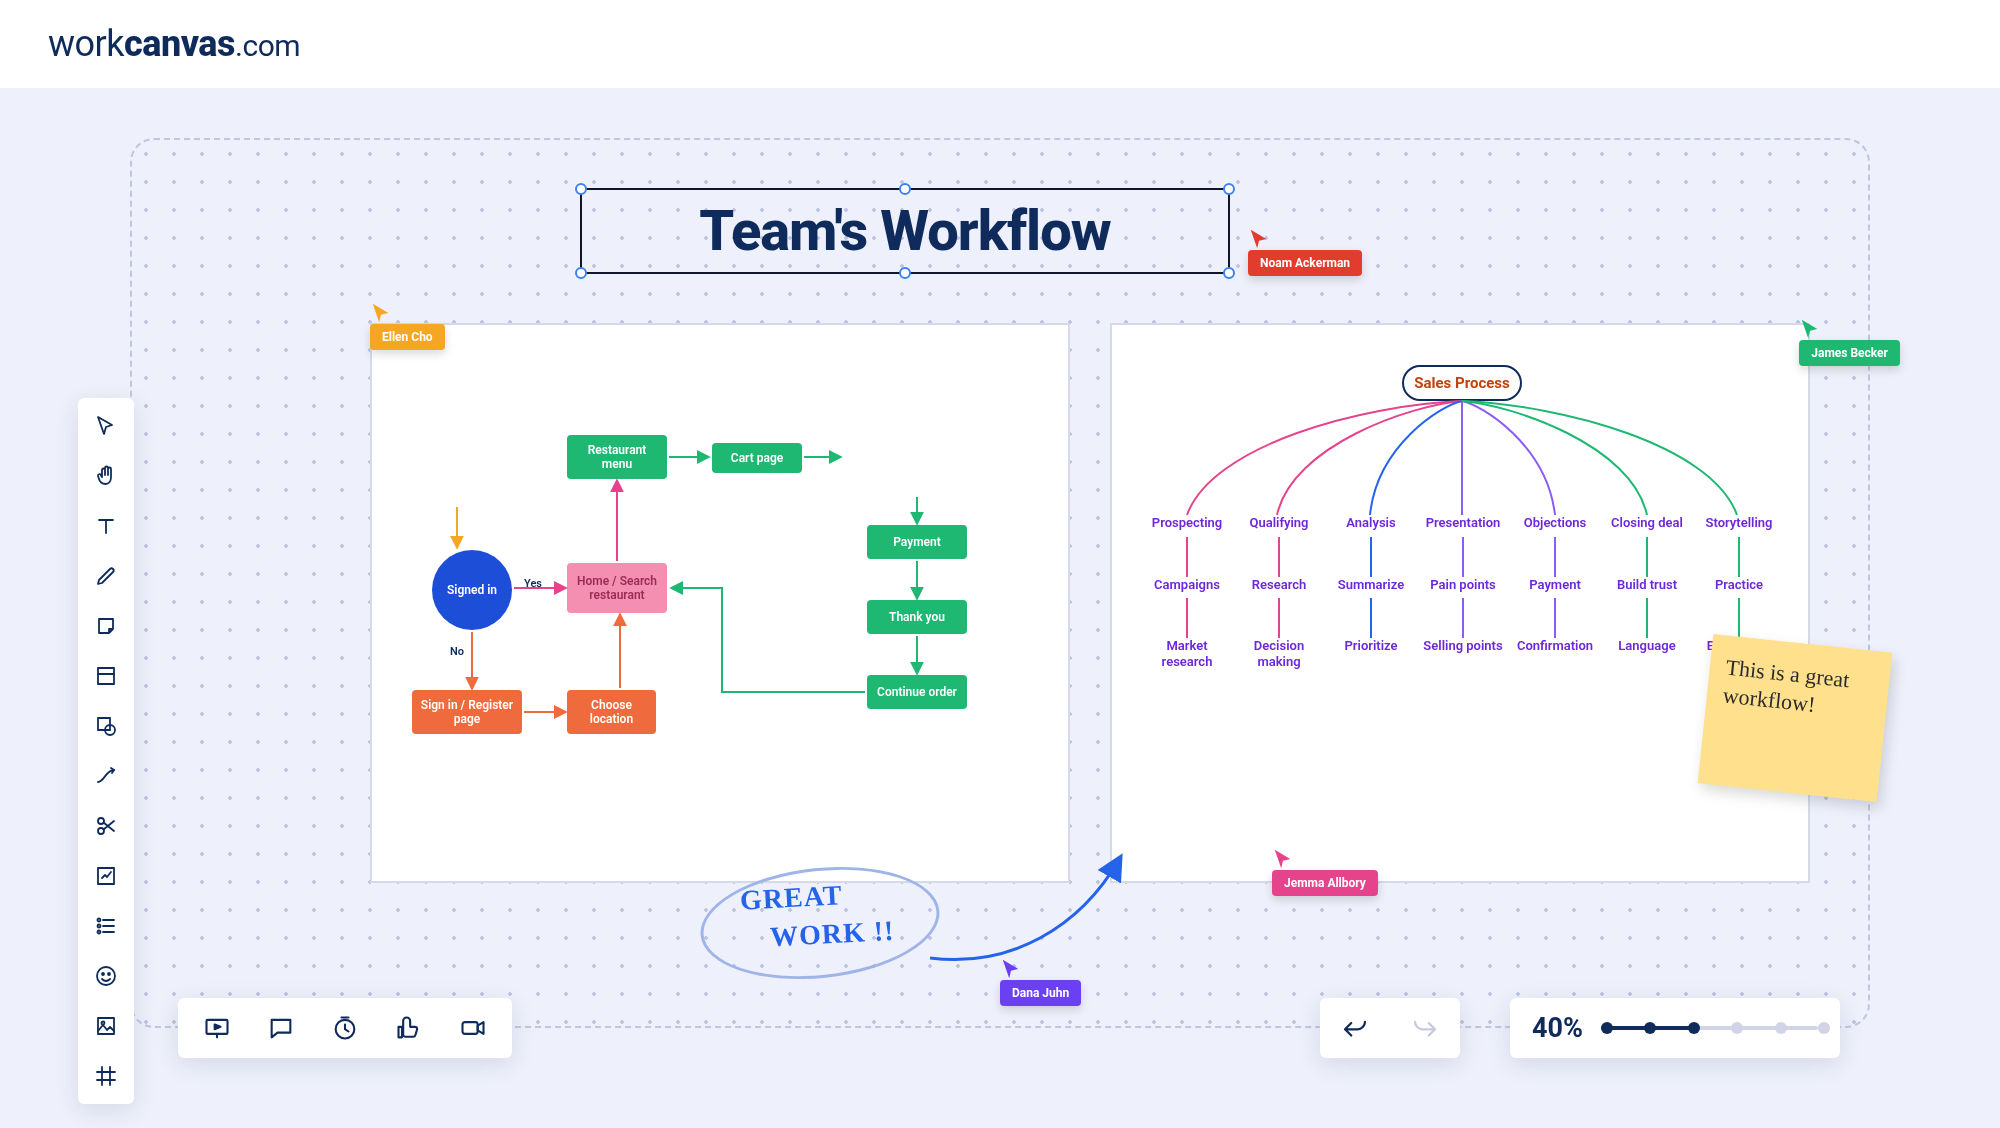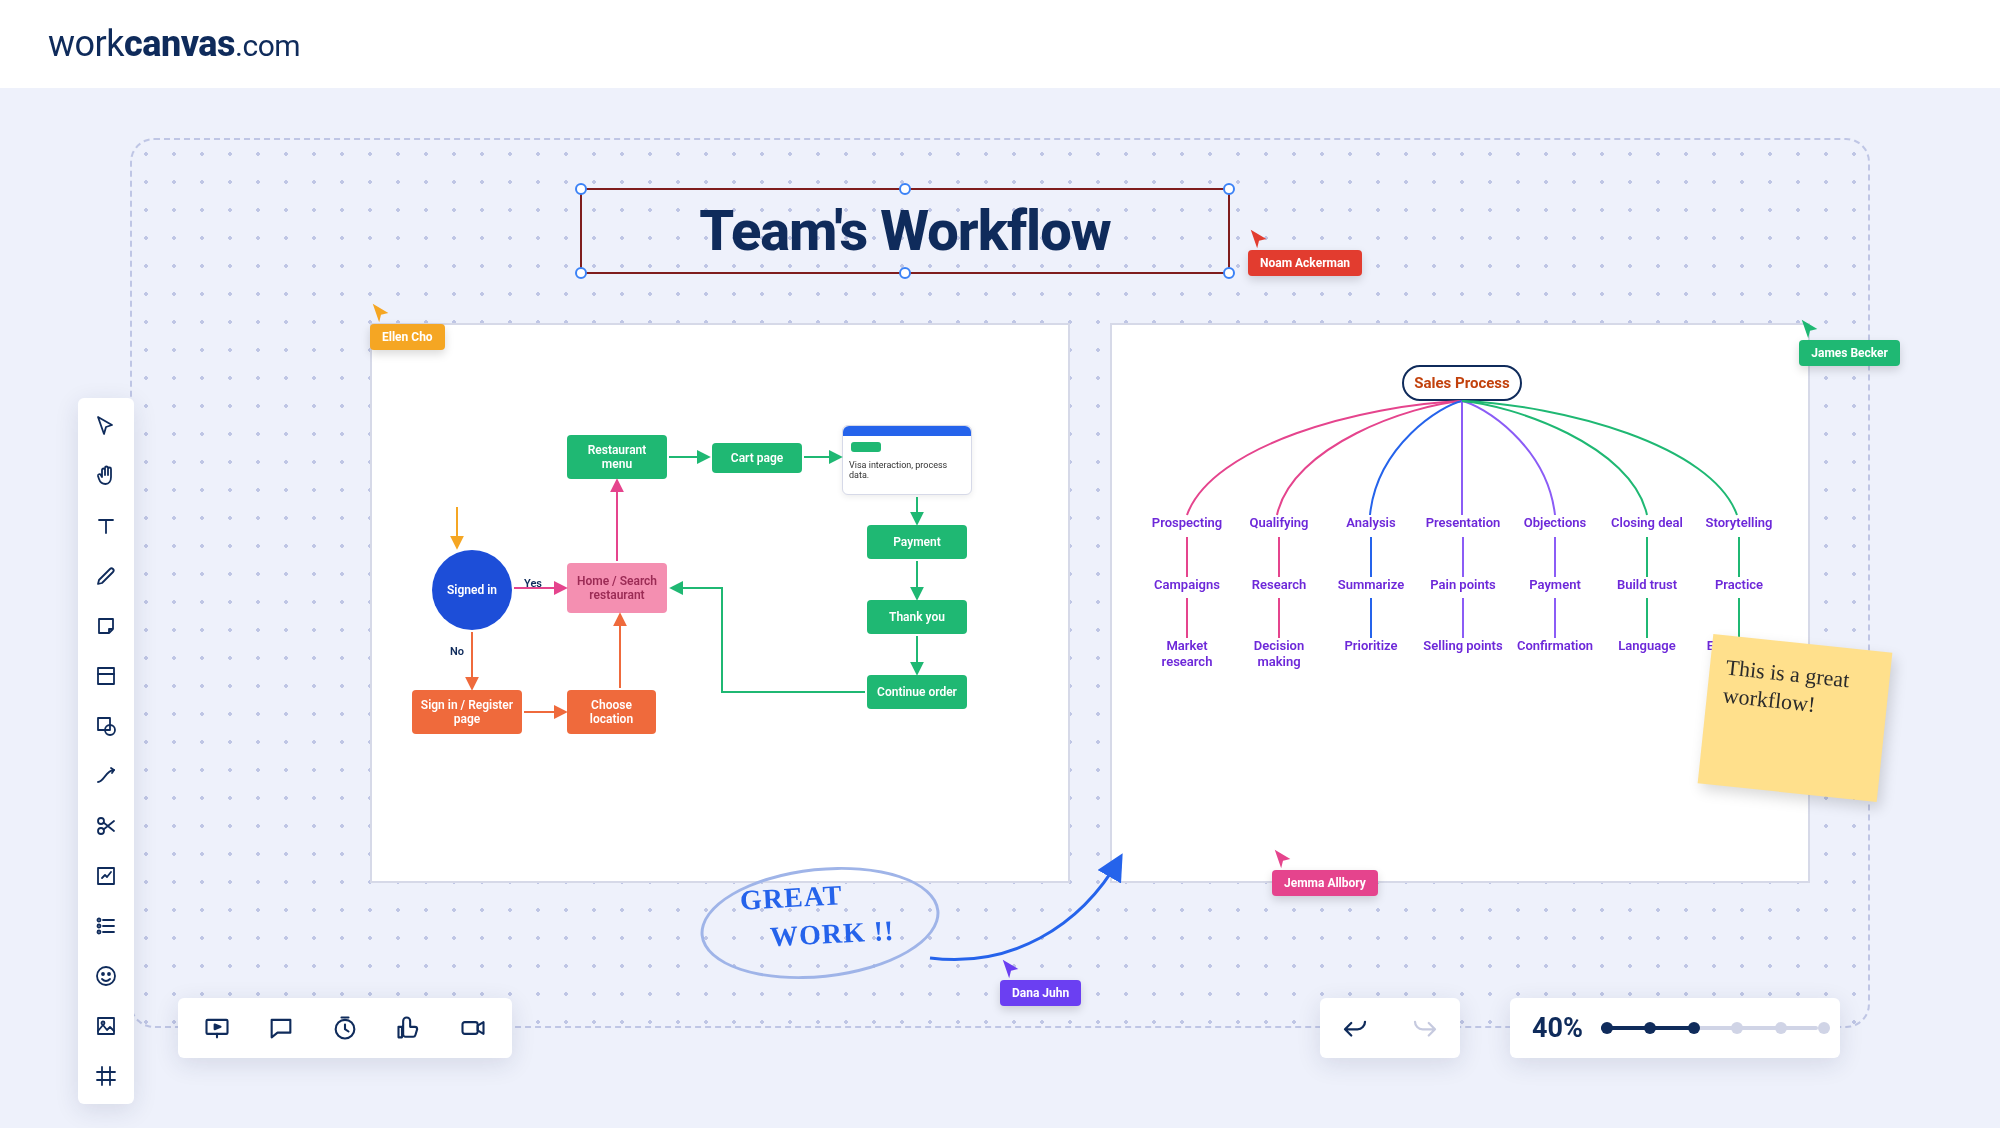--- a/index.html
+++ b/index.html
@@ -91,21 +91,21 @@
   .zoom-label { font-weight:700; font-size:27px; color:#0f2b5b;}
   .slider { position:relative; flex:1; height:4px; background:#d0d4e6; border-radius:4px;}
   .slider .tick { position:absolute; top:-4px; width:12px;height:12px;border-radius:50%; background:#0f2b5b;}
   .slider .tick.off { background:#d0d4e6;}
   .slider .fill { position:absolute; left:0; top:0; height:4px; background:#0f2b5b; border-radius:4px;}
 
   
   .title-box {
     position:absolute; left:580px; top:100px;
     width:650px; height:86px;
-    border:2px solid #7f1d1d;
+    border:2px solid #0f172a;
     display:flex;align-items:center;justify-content:center;
     background:transparent;
   }
   .title-box .t { font-size:56px; font-weight:800; color:#0f2b5b; letter-spacing:-1px;}
   .handle { position:absolute; width:12px;height:12px;border:2px solid #3b82f6;background:#fff;border-radius:50%;}
   .h-tl{left:-7px;top:-7px;} .h-tr{right:-7px;top:-7px;} .h-bl{left:-7px;bottom:-7px;} .h-br{right:-7px;bottom:-7px;}
   .h-tm{left:50%;top:-7px;margin-left:-6px;} .h-bm{left:50%;bottom:-7px;margin-left:-6px;}
 
   
   .cursor { position:absolute; }
@@ -169,27 +169,20 @@
     <span class="handle h-tr"></span>
     <span class="handle h-bl"></span>
     <span class="handle h-br"></span>
     <span class="handle h-tm"></span>
     <span class="handle h-bm"></span>
   </div>
 
   <div class="diagram-frame frame-a">
 
 
-    <div class="card" style="left:470px;top:100px;width:130px;height:70px;">
-      <div style="background:#2563eb;height:10px;border-radius:6px 6px 0 0;"></div>
-      <div style="padding:4px 6px;">
-        <span class="chip" style="background:#1fb873;width:30px;"></span>
-        <div style="font-size:9px;color:#333;margin-top:4px;">Visa interaction, process data.</div>
-      </div>
-    </div>
 
     <div class="node green" style="left:195px;top:110px;width:100px;height:44px;">Restaurant menu</div>
     <div class="node green" style="left:340px;top:118px;width:90px;height:30px;">Cart page</div>
     <div class="node blue-circ" style="left:60px;top:225px;width:80px;height:80px;">Signed in</div>
     <div class="mini-label" style="left:152px;top:252px;">Yes</div>
     <div class="mini-label" style="left:78px;top:320px;">No</div>
     <div class="node pink" style="left:195px;top:238px;width:100px;height:50px;color:#9b2b55;">Home / Search restaurant</div>
     <div class="node orange" style="left:40px;top:365px;width:110px;height:44px;">Sign in / Register page</div>
     <div class="node orange" style="left:195px;top:365px;width:89px;height:44px;">Choose location</div>
     <div class="node green" style="left:495px;top:200px;width:100px;height:34px;">Payment</div>

